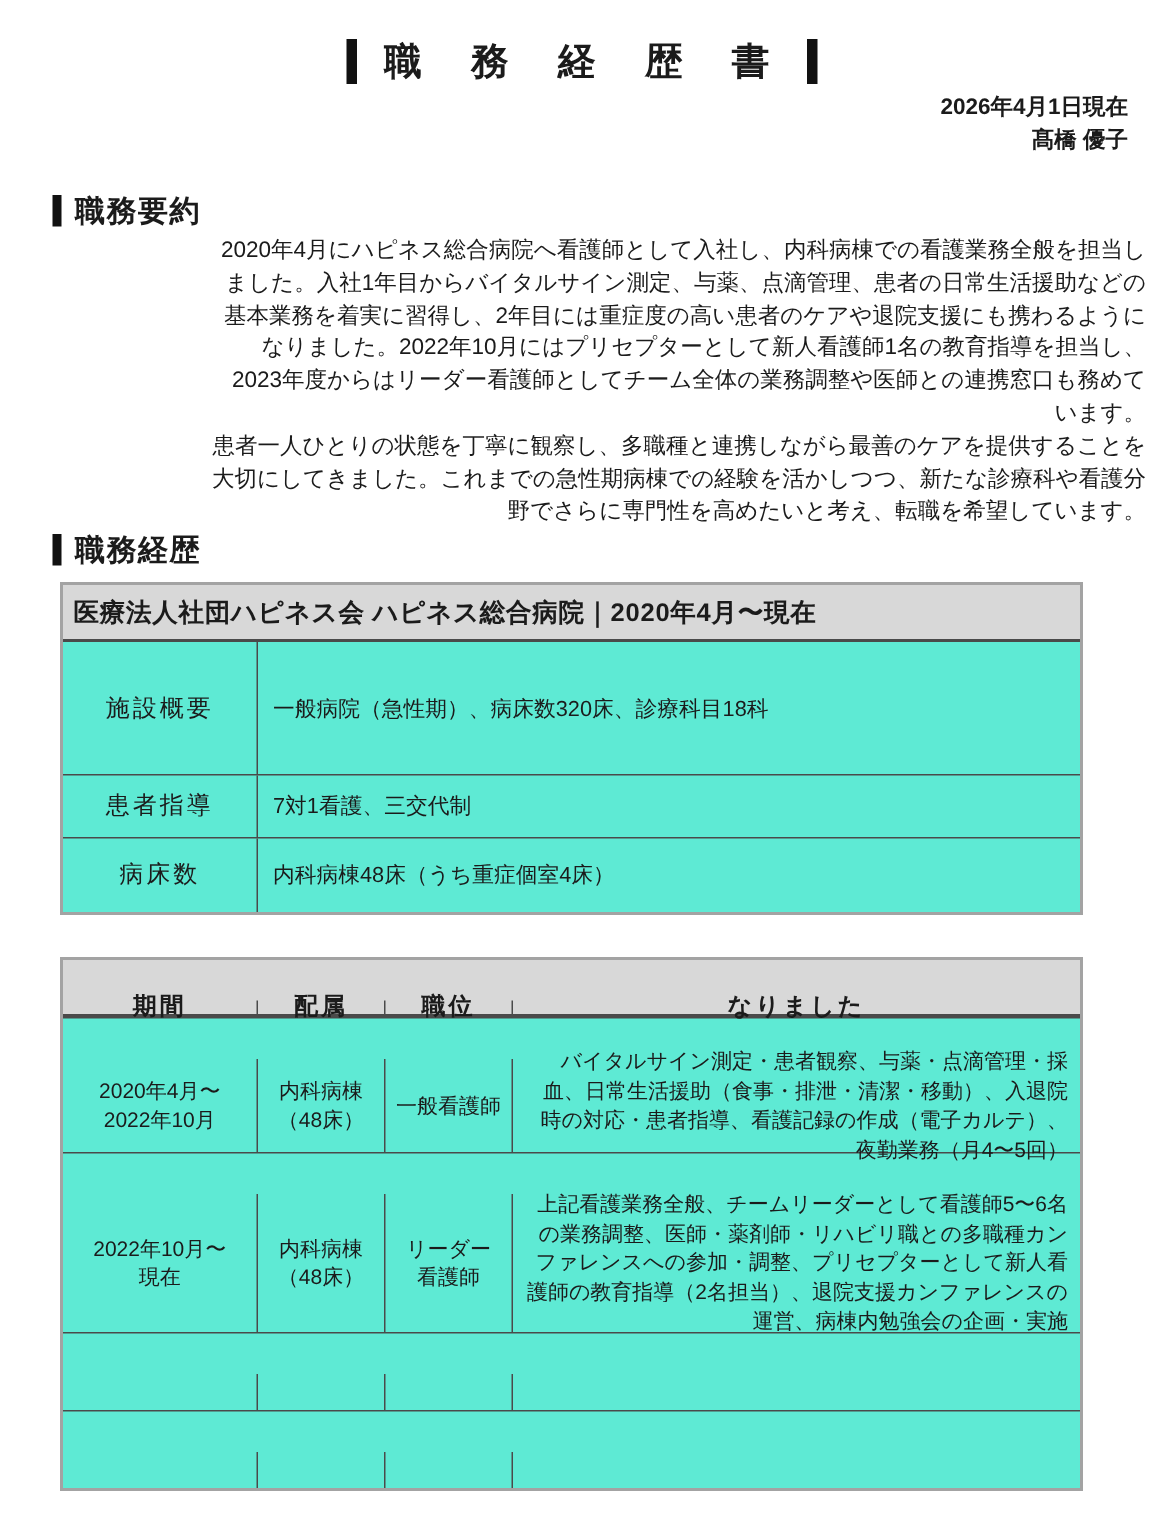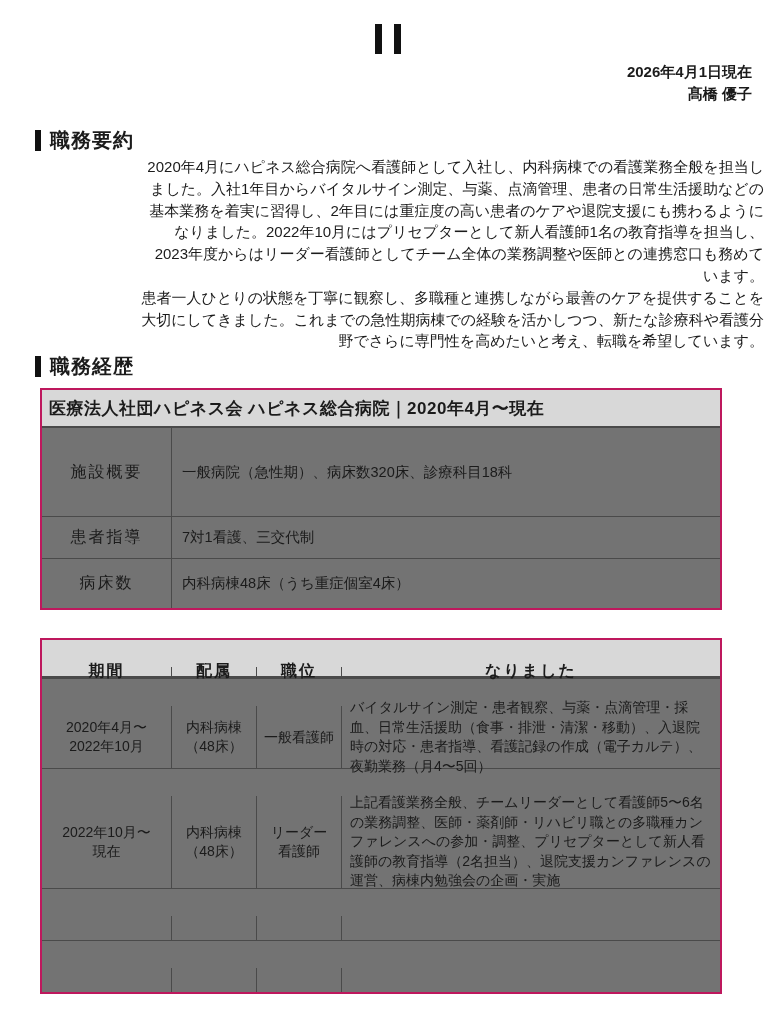--- a/index.html
+++ b/index.html
@@ -41,21 +41,21 @@
   .section-heading h2 { font-size:20px; font-weight:bold; letter-spacing:1px; }
 
   
   .summary-body {
     position:absolute; top:156px; left:70px; width:694px;
     font-size:15px; line-height:21.8px;text-align:right;
   }
   .summary-body p { white-space:pre-line; }
 
   
-  .tbl { position:absolute; left:40px; width:682px; border:2px solid #be185d; background:#737373; }
+  .tbl { position:absolute; left:40px; width:682px; border:2px solid #a3a3a3; background:#5eead4; }
   .gray-head { background:#d8d8d8; border-bottom:2px solid #4a4a4a; }
 
   
   .employer-table { top:388px; }
   .emp-header {
     height:38px; display:flex; align-items:center;
     padding-left:7px; font-weight:bold; font-size:17px; letter-spacing:0.5px;
   }
   .emp-row { display:flex; }
   .emp-row + .emp-row { border-top:1.5px solid #4a4a4a; }
@@ -87,31 +87,32 @@
   }
   .hc:last-child, .cell:last-child { border-right:none; }
   .hc {
     display:flex; align-items:center; justify-content:center; letter-spacing:2px;
   }
   .cell {
     display:flex; align-items:center; justify-content:center;
     font-size:14px; text-align:center; white-space:pre-line; line-height:19px;
   }
   .cell.c-duty {
-    justify-content:flex-start; text-align:left; white-space:normal;
+    justify-content:flex-start; text-align:right; white-space:normal;
     padding:13px 8px; line-height:19.5px;
   }
 </style>
 </head>
 <body>
 
 <div class="page">
 
   <div class="doc-title">
     <span class="tbar"></span>
+    <h1>職 務 経 歴 書</h1>
     <span class="tbar"></span>
   </div>
 
   <div class="meta">
     <div>2026年4月1日現在</div>
     <div>髙橋 優子</div>
   </div>
 
   <div class="section-heading s1">
     <span class="sbar"></span>

